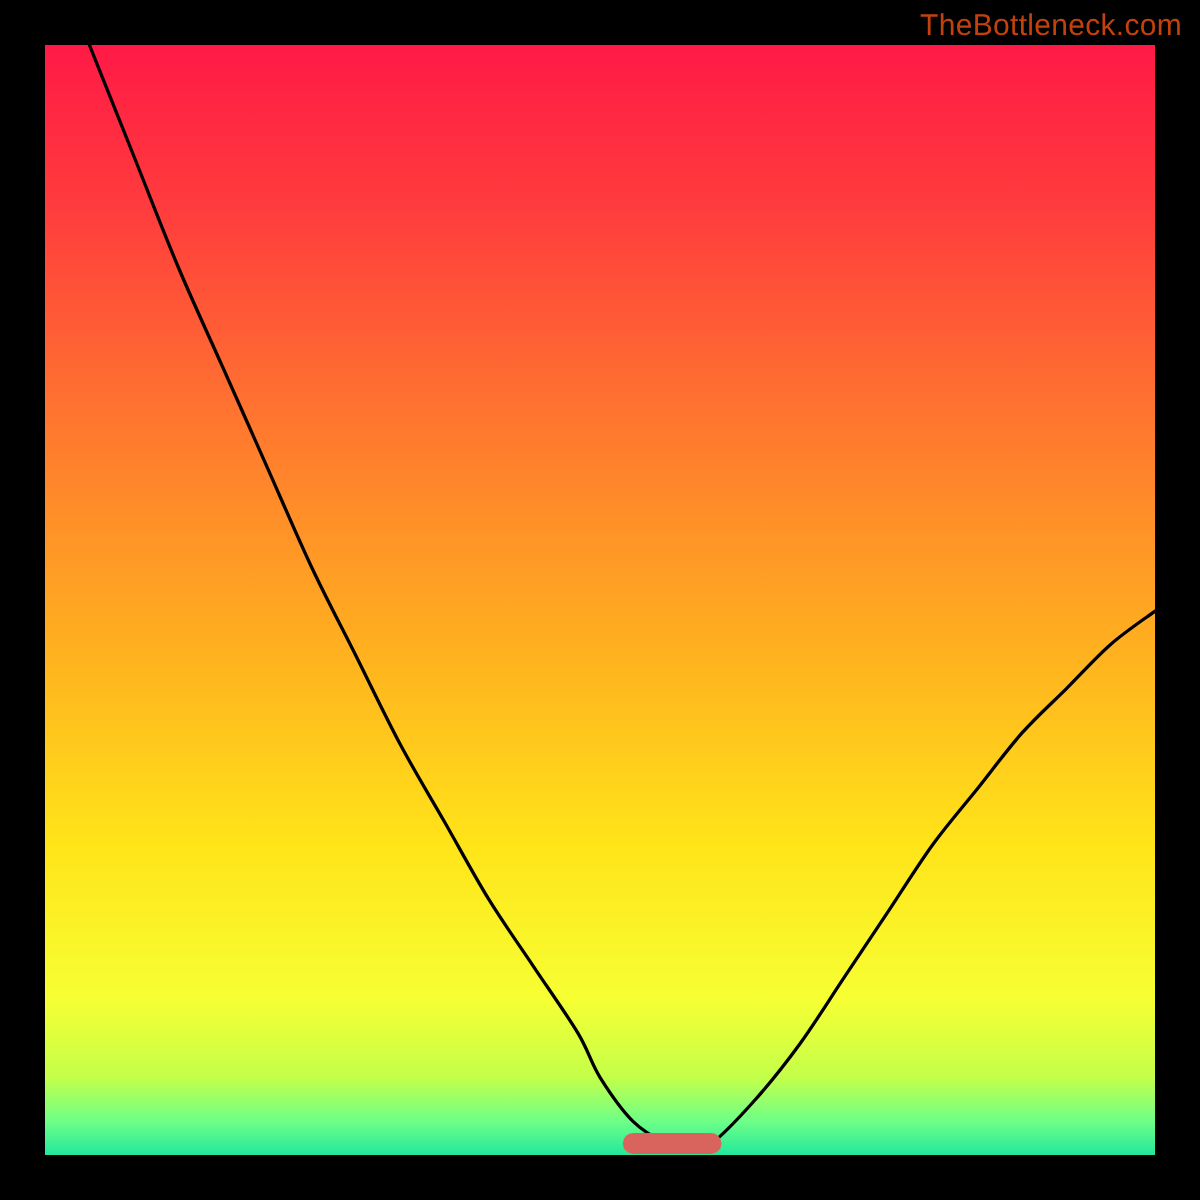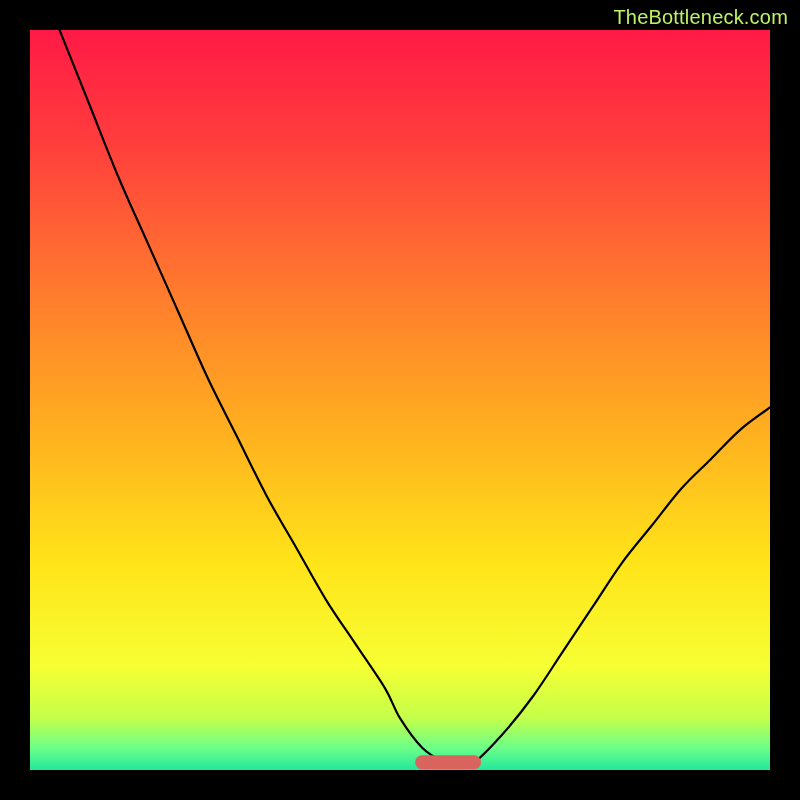--- a/index.html
+++ b/index.html
@@ -14,21 +14,21 @@
   .frame {
     position: relative;
     width: 800px;
     height: 800px;
     background: #000;
   }
   .watermark {
     position: absolute;
     top: 6px;
     right: 12px;
-    color: #bef264;
+    color: #c2410c;
     font-size: 20px;
     font-weight: 500;
     letter-spacing: 0.2px;
     z-index: 20;
   }
   .plot-area {
     position: absolute;
     left: 30px;
     top: 30px;
     width: 740px;

